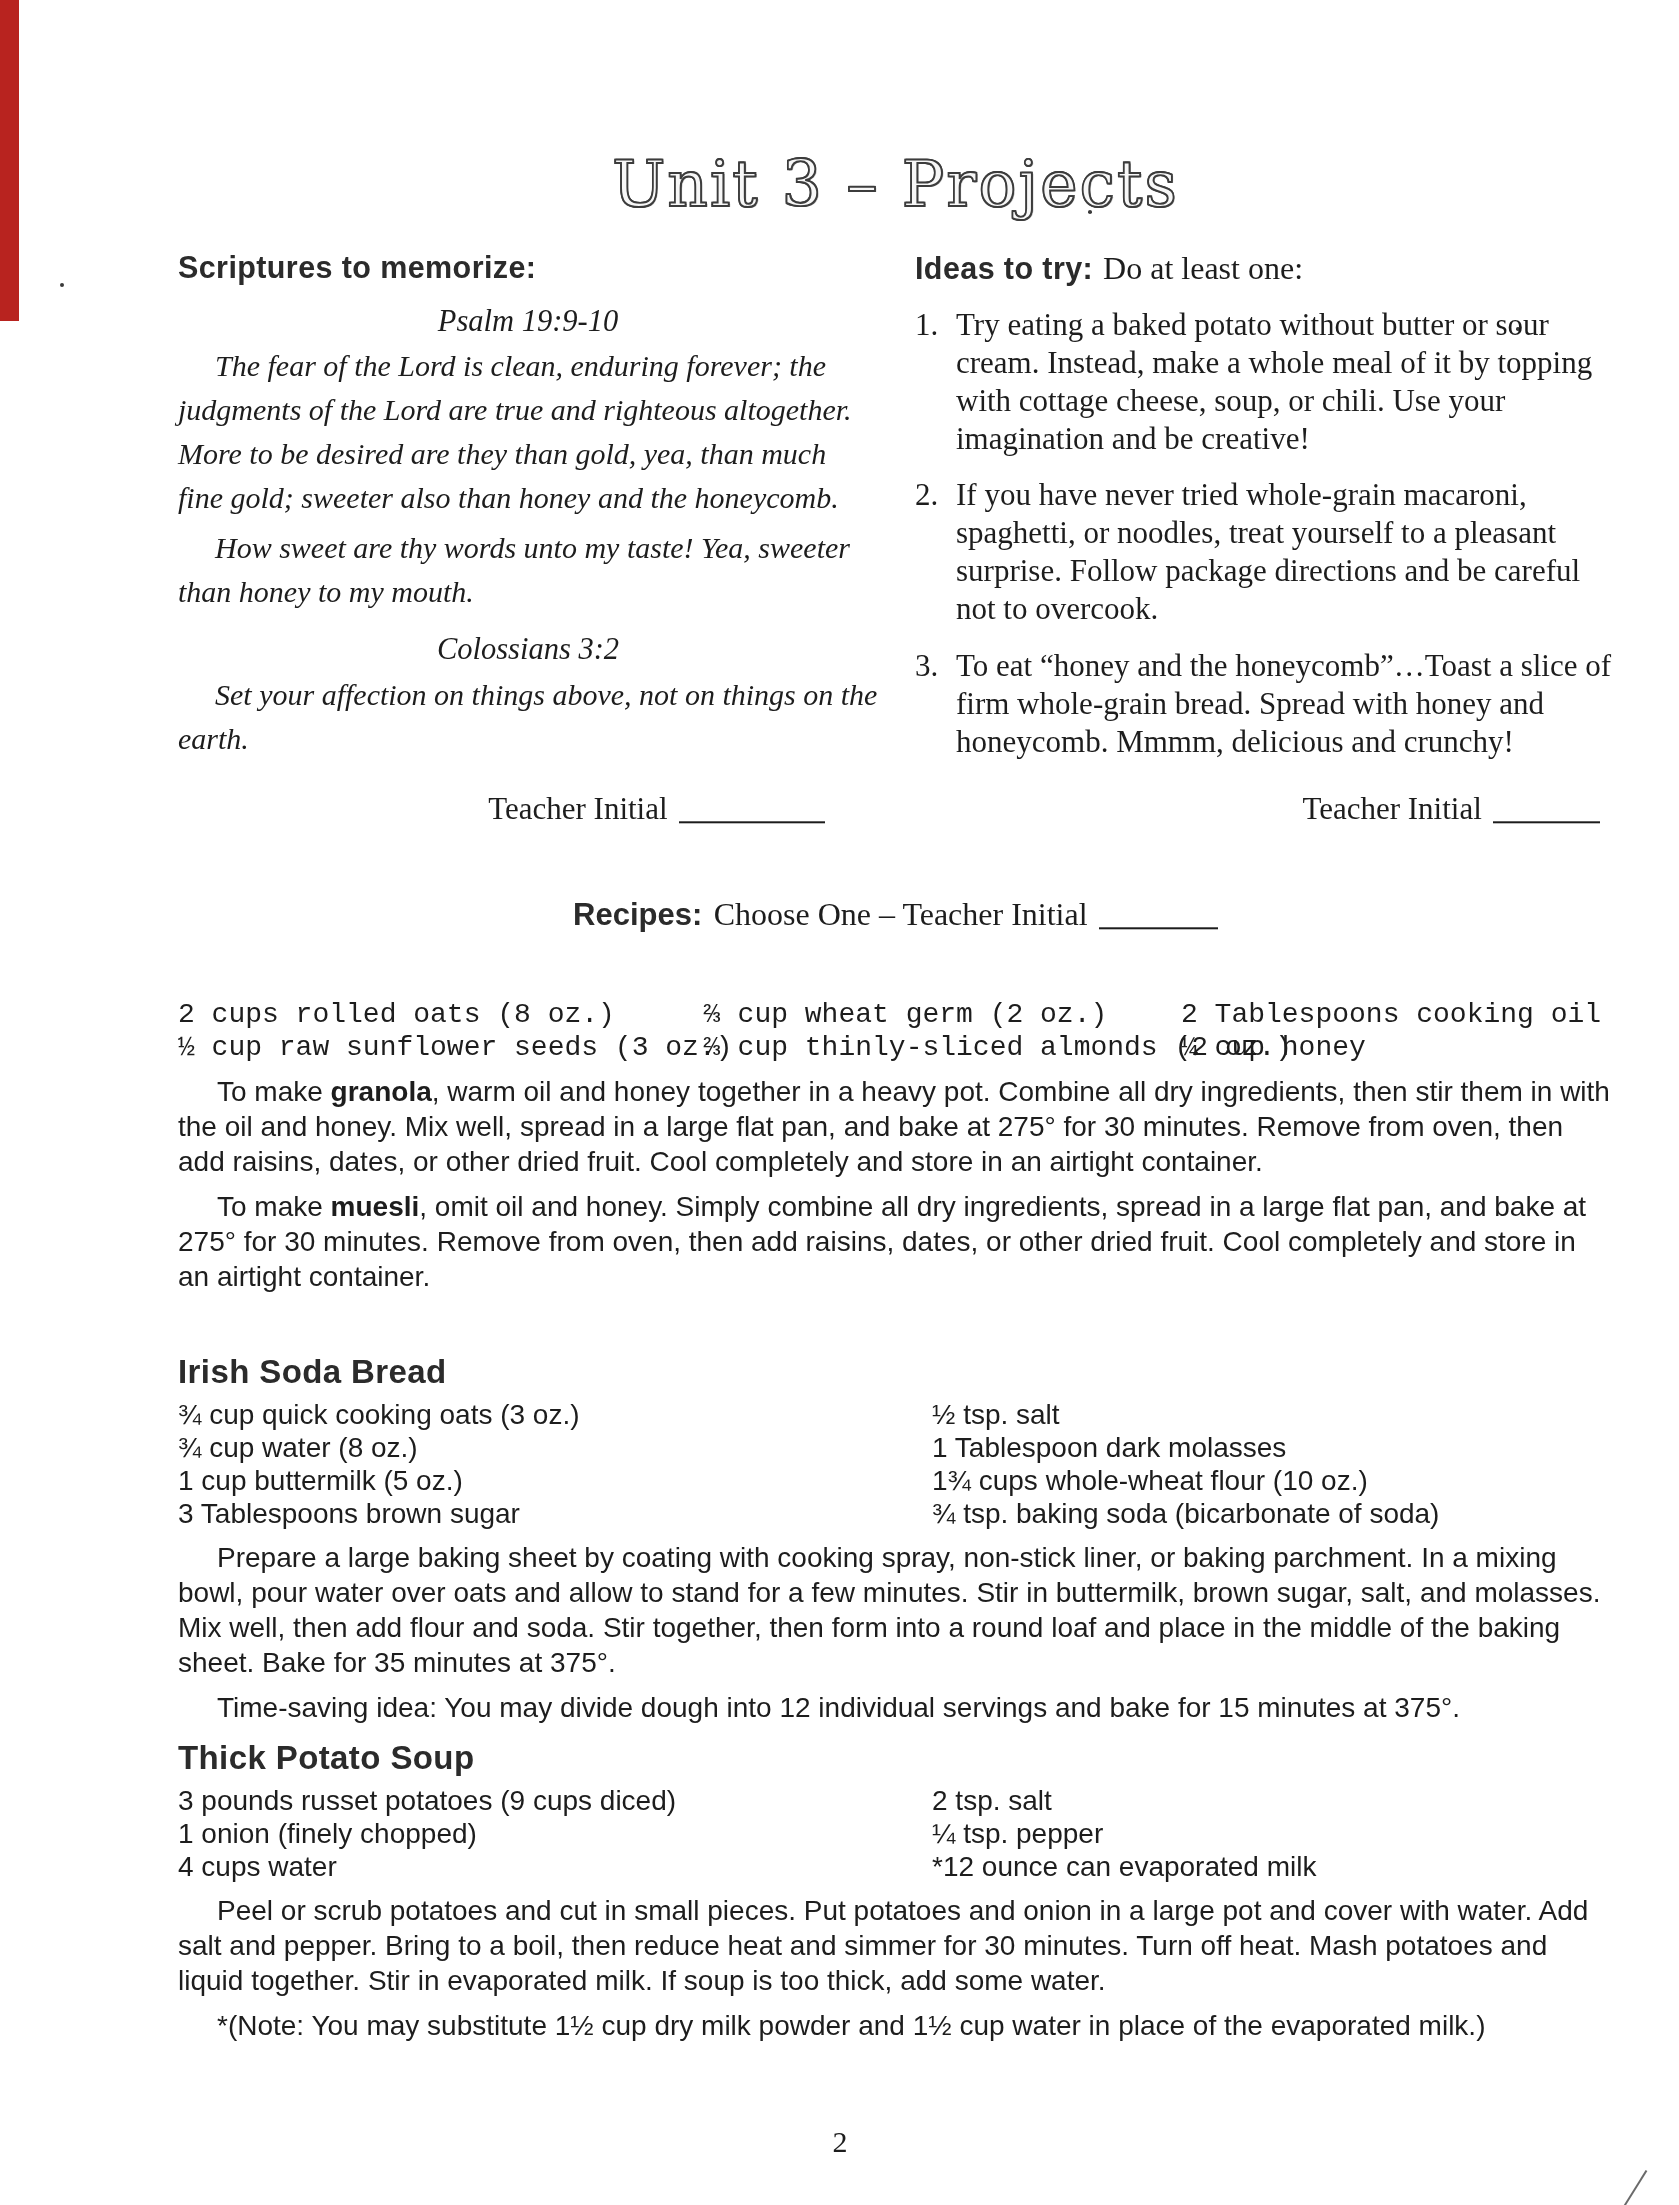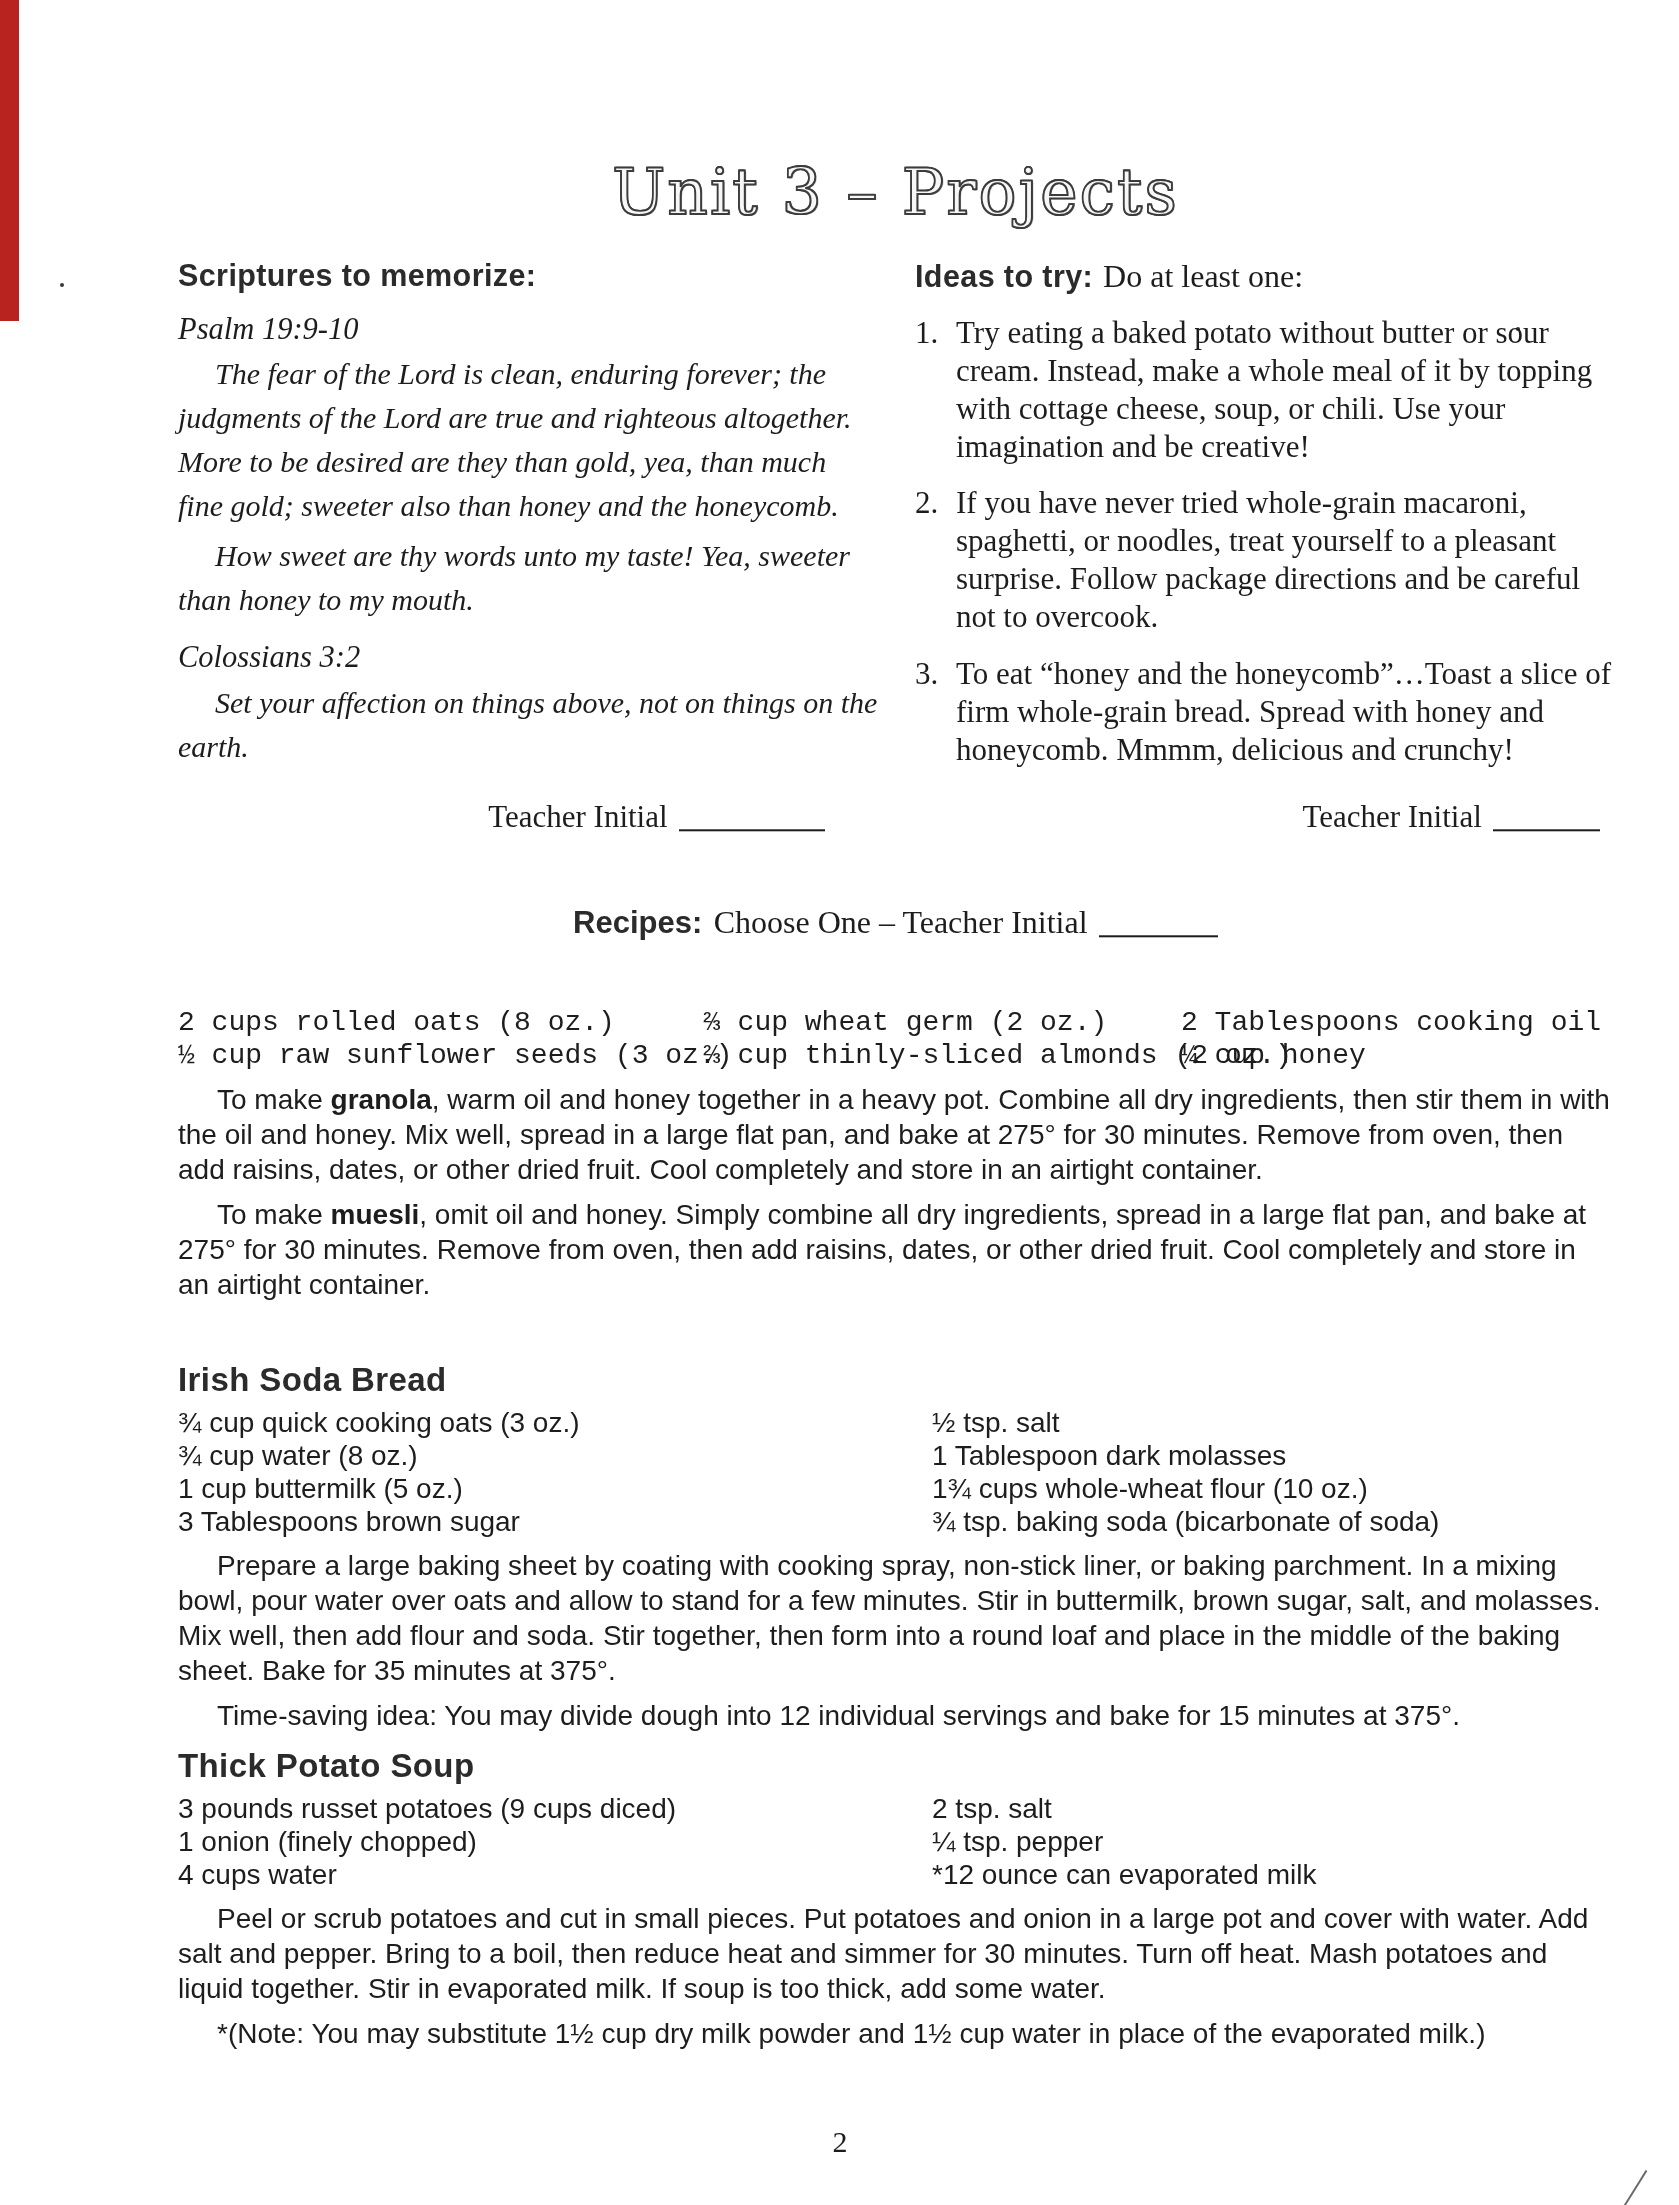--- a/index.html
+++ b/index.html
@@ -4,21 +4,21 @@
 <style>
   html,body{margin:0;padding:0;background:#e8e8e8;}
   .page{
     position:relative;
     width:1680px;height:2205px;
     background:#ffffff;
     color:#1d1d1d;
     overflow:hidden;
     font-family:"Liberation Sans", sans-serif;
   }
-  .content{position:absolute;left:178px;width:1435px;margin-top:8px;}
+  .content{position:absolute;left:178px;width:1435px;}
 
   
   .red-stripe{position:absolute;left:0;top:0;width:18.5px;height:321px;background:#b8231f;}
   .speck{position:absolute;background:#3a3a3a;border-radius:50%;}
   .corner-slash{position:absolute;right:21px;bottom:11.4px;width:53px;height:2.1px;background:#6a6a6a;transform:rotate(-58deg);}
 
   
   .title-wrap{top:148px;text-align:center;}
   .doc-title{
     display:inline-block;
@@ -29,21 +29,21 @@
     text-shadow:1.4px 1.4px 0 rgba(60,60,60,.35), -0.7px -0.7px 0 #4a4a4a, 0.7px -0.7px 0 #4a4a4a, -0.7px 0.7px 0 #4a4a4a, 0.7px 0.7px 0 #4a4a4a;
   }
 
   
   .two-col{top:250px;display:flex;gap:37px;}
   .col-left{width:700px;flex:none;}
   .col-right{flex:1;min-width:0;}
 
   .sans-head{font-family:"Liberation Sans",sans-serif;font-weight:bold;font-size:30.5px;color:#2b2b2b;letter-spacing:0.4px;}
   .serif-it{font-family:"Liberation Serif",serif;font-style:italic;}
-  .ref{font-size:30.5px;margin-top:18.5px;}
+  .ref{font-size:30.5px;margin-top:18.5px;text-align:center;}
   .verse{font-size:30px;line-height:44px;text-indent:37px;margin-top:5.7px;}
 
   .teacher-line{margin-top:30px;font-family:"Liberation Serif",serif;font-size:31px;text-align:right;}
   .col-left .teacher-line{padding-right:53px;}
   .col-right .teacher-line{padding-right:12.8px;}
   .blank{display:inline-block;border-bottom:2.1px solid #1c1c1c;height:7px;margin-left:11.4px;transform:translateY(4.3px);}
   .blank-l{width:146px;}
   .blank-r{width:107px;}
   .blank-b{width:119px;}
 

